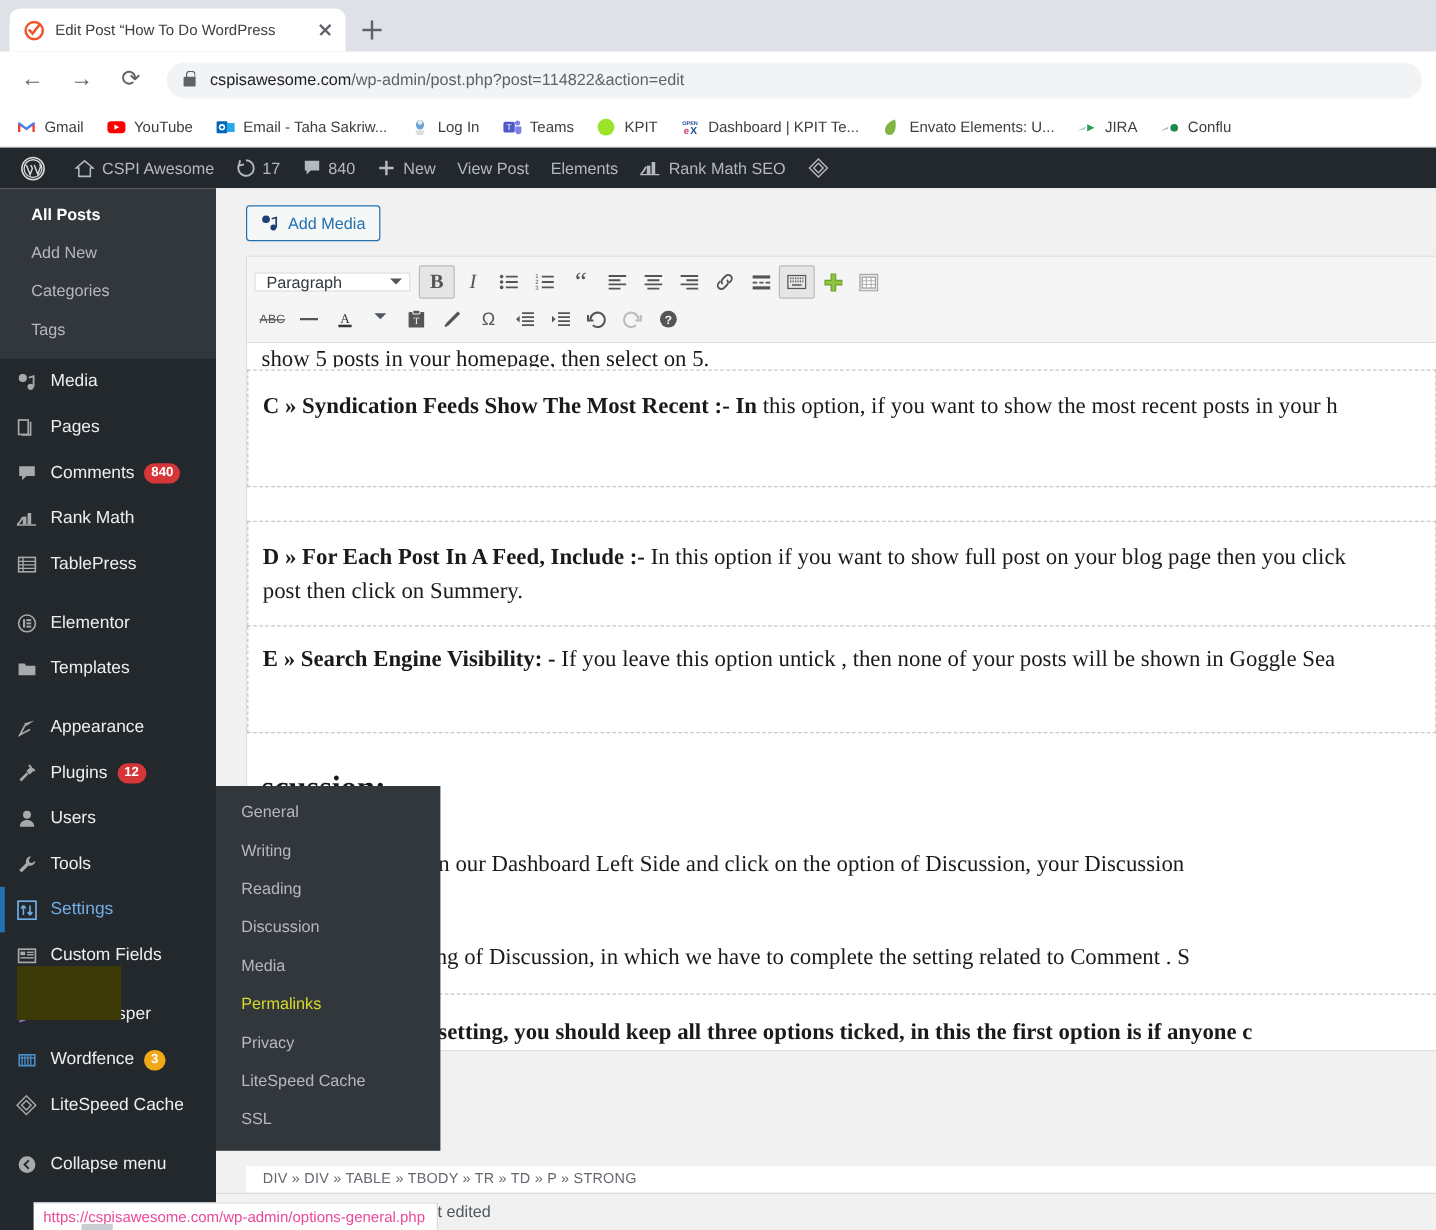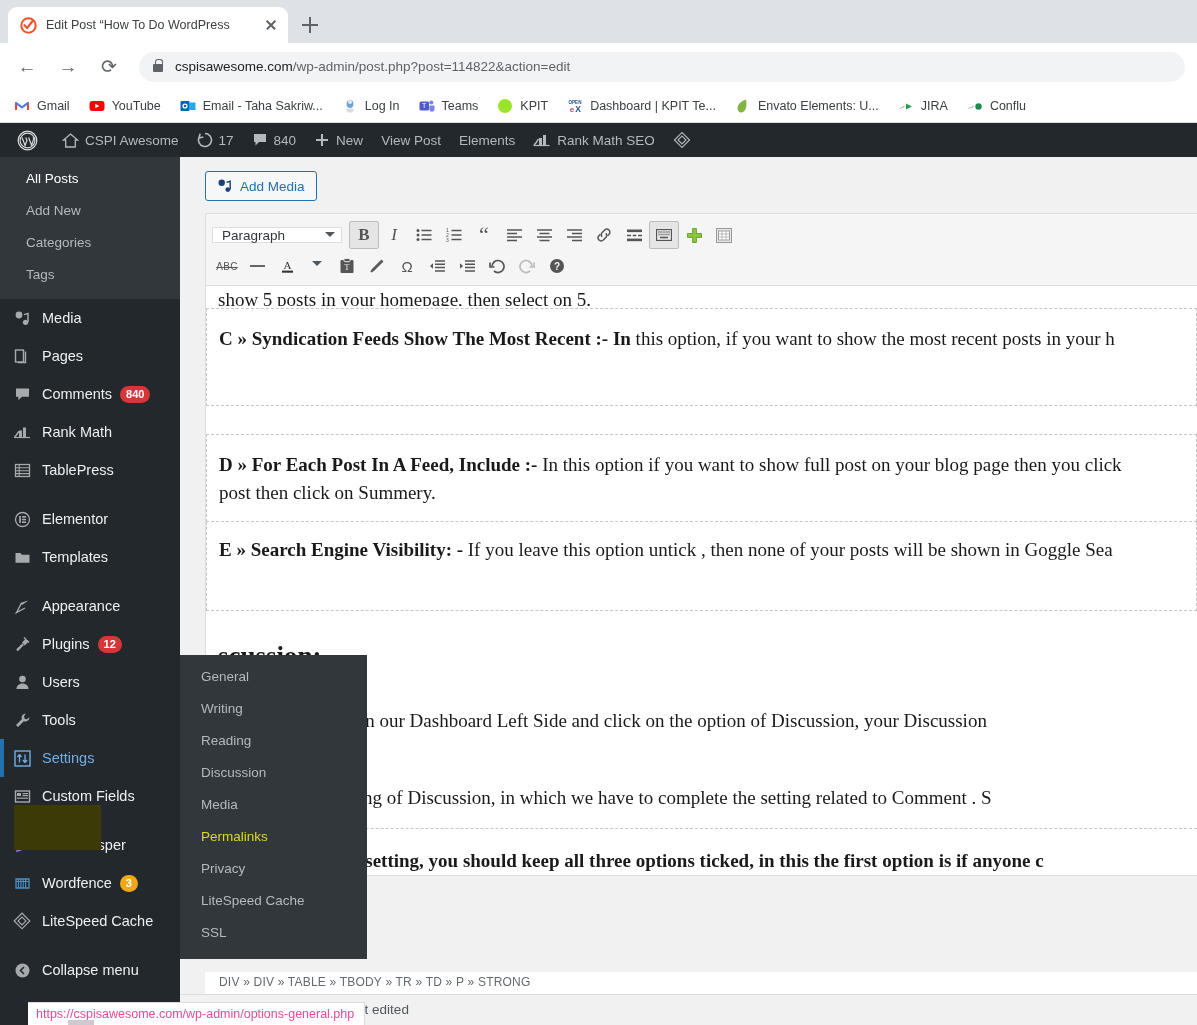--- a/index.html
+++ b/index.html
@@ -96,21 +96,21 @@
 
   
   .adminmenu {
     position: absolute; left: 0; top: 0; width: 180px; bottom: 0;
     background: #23282d; color: #eee; font-size: 14px; overflow: hidden;
   }
   .submenu-top { background: #32373c; padding: 6px 0 8px 0; }
   .sub-li {
     padding: 6px 0 6px 26px; font-size: 13.5px; color: #b4b9be; line-height: 20px;
   }
-  .sub-li.current { color: #fff; font-weight: normal; }
+  .sub-li.current { color: #fff; font-weight: bold; }
   .menu-li {
     display: flex; align-items: center; height: 38px; padding-left: 11px;
     color: #eee; position: relative;
   }
   .menu-li.sep-top { margin-top: 11px; }
   .menu-ico {
     width: 22px; height: 20px; flex: 0 0 22px; margin-right: 9px;
     display: flex; align-items: center; justify-content: center;
     color: #a7aaad; font-size: 16px;
   }

